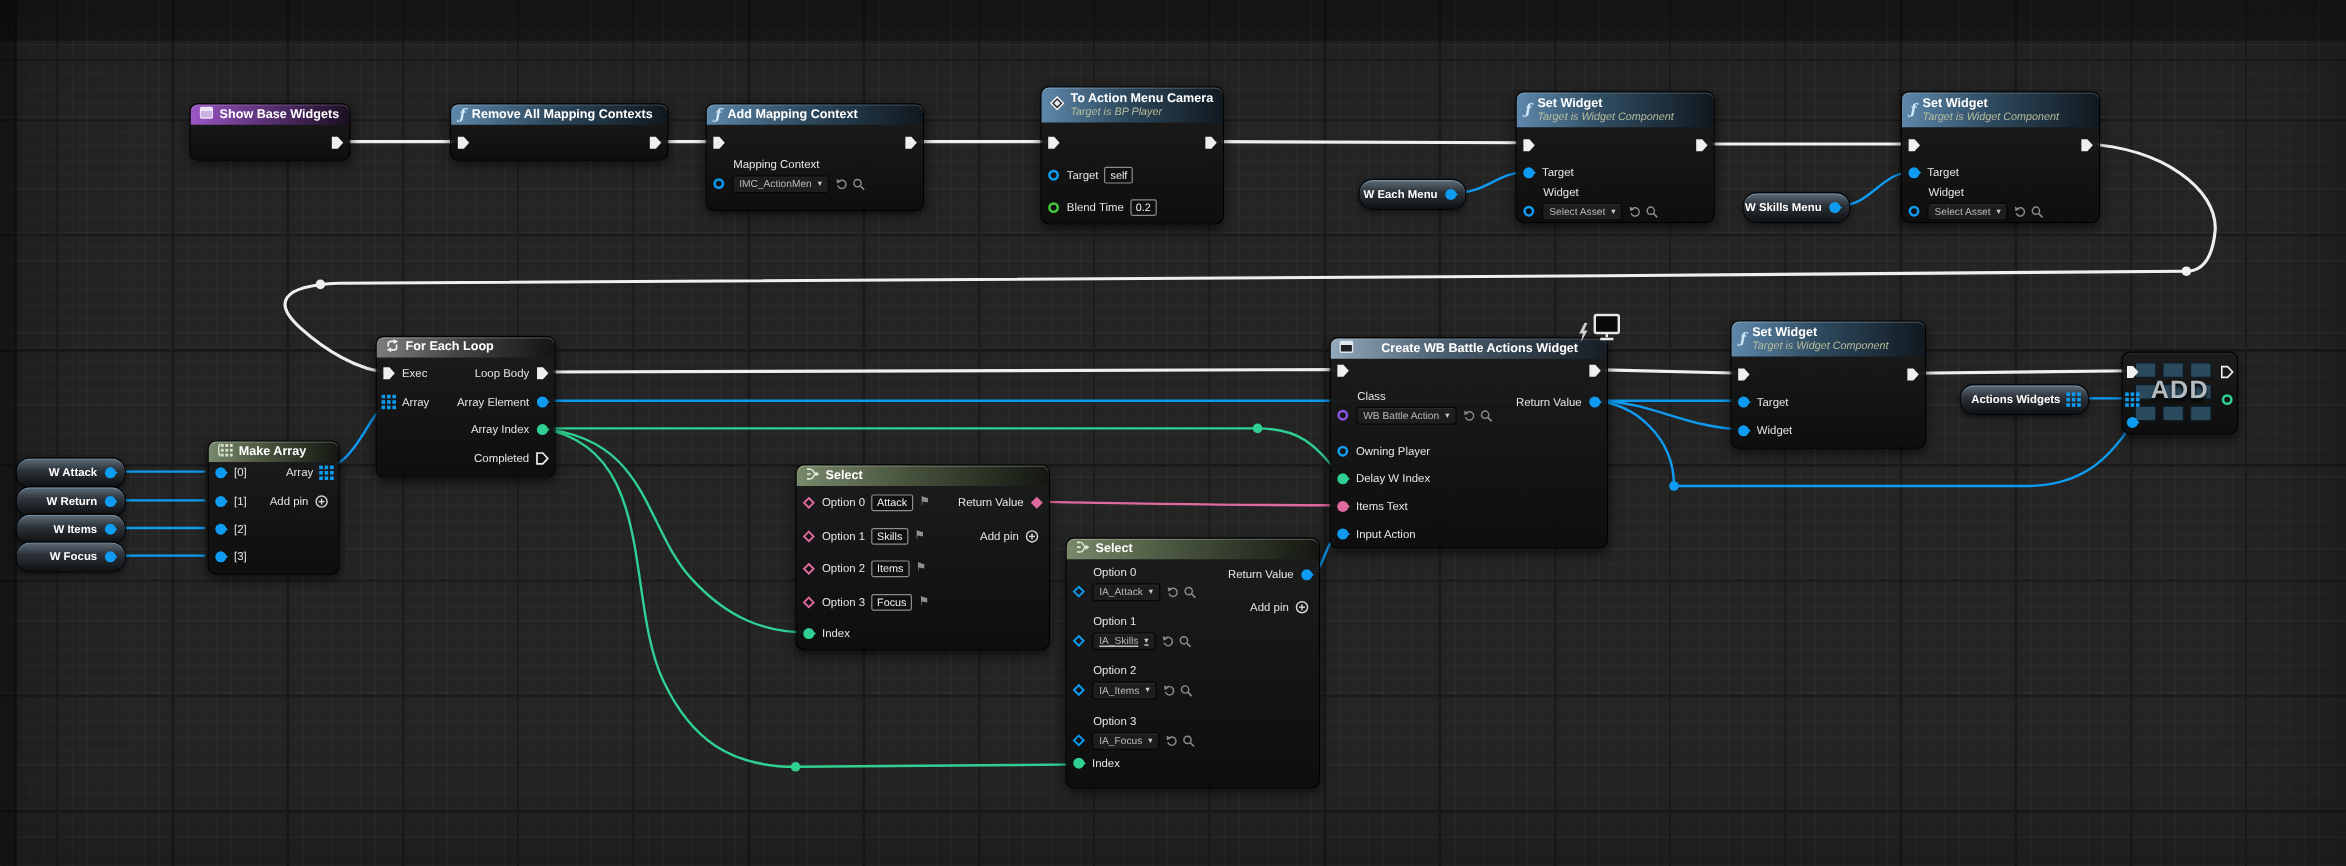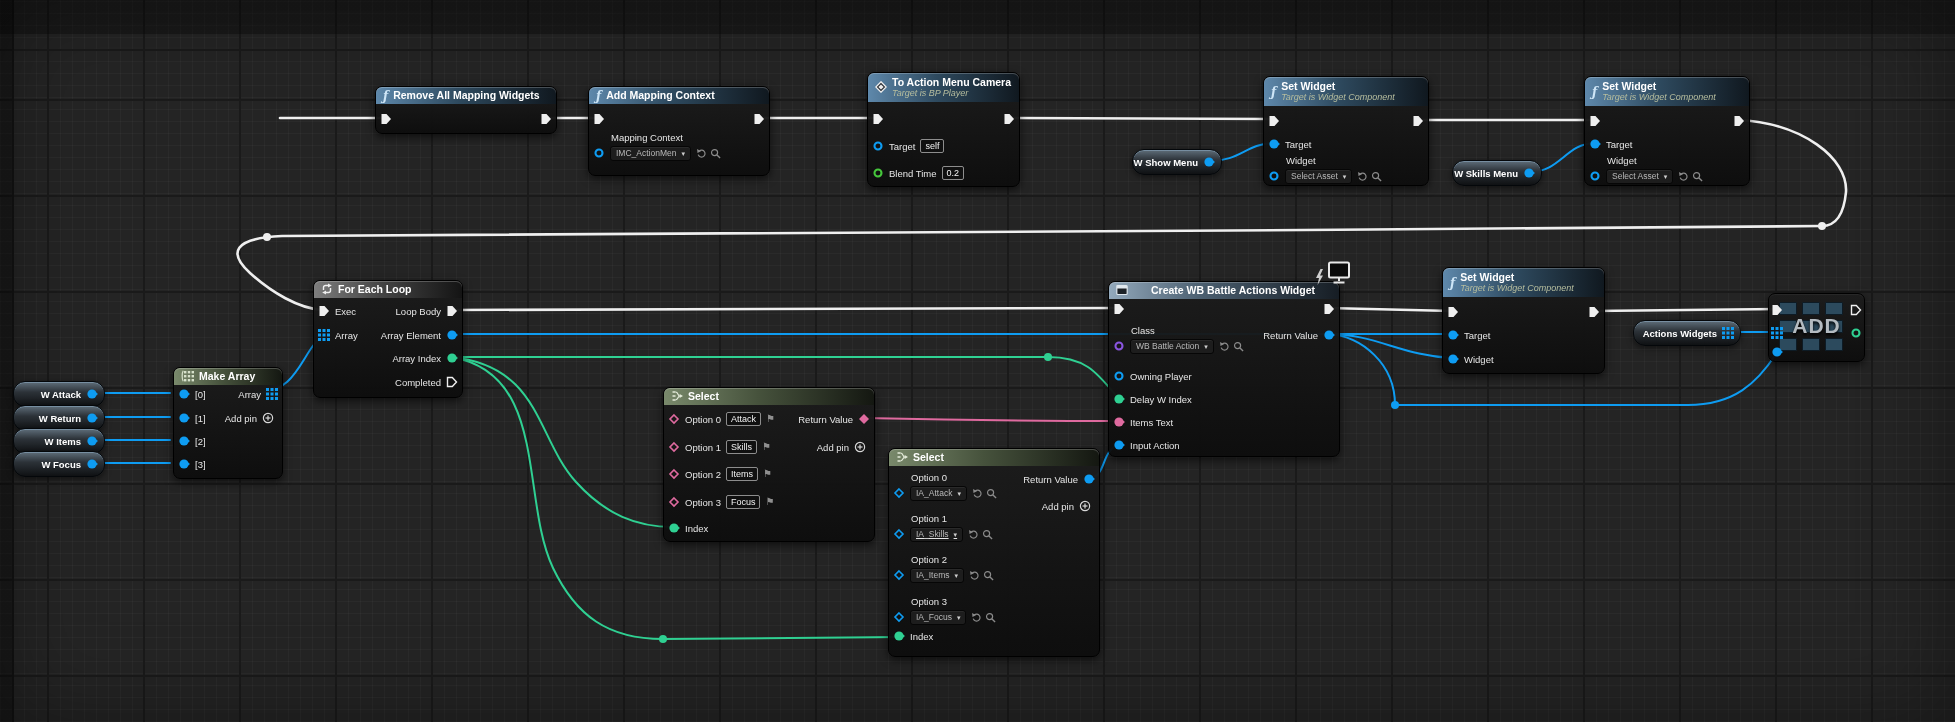--- a/index.html
+++ b/index.html
@@ -90,25 +90,43 @@
       <path d="M1048,357 C1087,357 1098,374 1118,398" fill="none" stroke="#2fd092" stroke-width="2" stroke-linecap="round"></path>
       <path d="M451,357 C541,366 536,438 576,482 C606,515 637,527 673,527" fill="none" stroke="#2fd092" stroke-width="2" stroke-linecap="round"></path>
       <path d="M451,357 C549,373 520,498 553,568 C576,616 608,639 663,639 L903,637" fill="none" stroke="#2fd092" stroke-width="2" stroke-linecap="round"></path>
       <path d="M863,418 C962,420 1042,421 1118,421" fill="none" stroke="#df6a9f" stroke-width="2" stroke-linecap="round"></path>
       <circle cx="267" cy="237" r="4" fill="#efefef"></circle>
       <circle cx="1822" cy="226" r="4" fill="#efefef"></circle>
       <circle cx="1048" cy="357" r="4" fill="#2fd092"></circle>
       <circle cx="663" cy="639" r="4" fill="#2fd092"></circle>
       <circle cx="1395" cy="405" r="4" fill="#0e9cf2"></circle>
     </svg>
+<div class="node" style="left: 158px; top: 86px; width: 132px; height: 46px;">
+      <div class="hdr single hdr-purple">
+        <span><svg width="12" height="12" viewBox="0 0 12 12">
+            <rect x="1" y="1.5" width="10" height="9" rx="1" fill="#cdb0e3" stroke="#efe3f7" stroke-width="1"></rect>
+            <rect x="1" y="1.5" width="10" height="3" rx="1" fill="#efe3f7"></rect>
+          </svg></span>
+        <div class="tcol">
+          <span>Show Base Widgets</span>
+        </div>
+      </div>
+      <div class="row out" style="top: 23px;">
+        <span class="pin">
+          <svg viewBox="0 0 12 12">
+            <polygon points="1.5,1 6.5,1 11,6 6.5,11 1.5,11" fill="#efefef"></polygon>
+          </svg>
+        </span>
+      </div>
+    </div>
     <div class="node" style="left: 375px; top: 86px; width: 180px; height: 46px;">
       <div class="hdr single hdr-blue">
         <span><span class="fico">ƒ</span></span>
         <div class="tcol">
-          <span>Remove All Mapping Widgets</span>
+          <span>Remove All Mapping Contexts</span>
         </div>
       </div>
       <div class="row in" style="top: 23px;">
         <span class="pin">
           <svg viewBox="0 0 12 12">
             <polygon points="1.5,1 6.5,1 11,6 6.5,11 1.5,11" fill="#efefef"></polygon>
           </svg>
         </span>
       </div>
       <div class="row out" style="top: 23px;">
@@ -926,21 +944,21 @@
     <div class="getter" style="left: 13px; top: 451px; width: 78px; height: 24px;">
       <span>W Focus</span>
       <span class="pin">
         <svg viewBox="0 0 12 12">
           <circle cx="6" cy="6" r="4.6" fill="#0e9cf2"></circle>
           <polygon points="10,4.5 12,6 10,7.5" fill="#0e9cf2"></polygon>
         </svg>
       </span>
     </div>
     <div class="getter" style="left: 1132px; top: 149px; width: 76px; height: 24px;">
-      <span>W Show Menu</span>
+      <span>W Each Menu</span>
       <span class="pin">
         <svg viewBox="0 0 12 12">
           <circle cx="6" cy="6" r="4.6" fill="#0e9cf2"></circle>
           <polygon points="10,4.5 12,6 10,7.5" fill="#0e9cf2"></polygon>
         </svg>
       </span>
     </div>
     <div class="getter" style="left: 1452px; top: 160px; width: 76px; height: 24px;">
       <span>W Skills Menu</span>
       <span class="pin">

